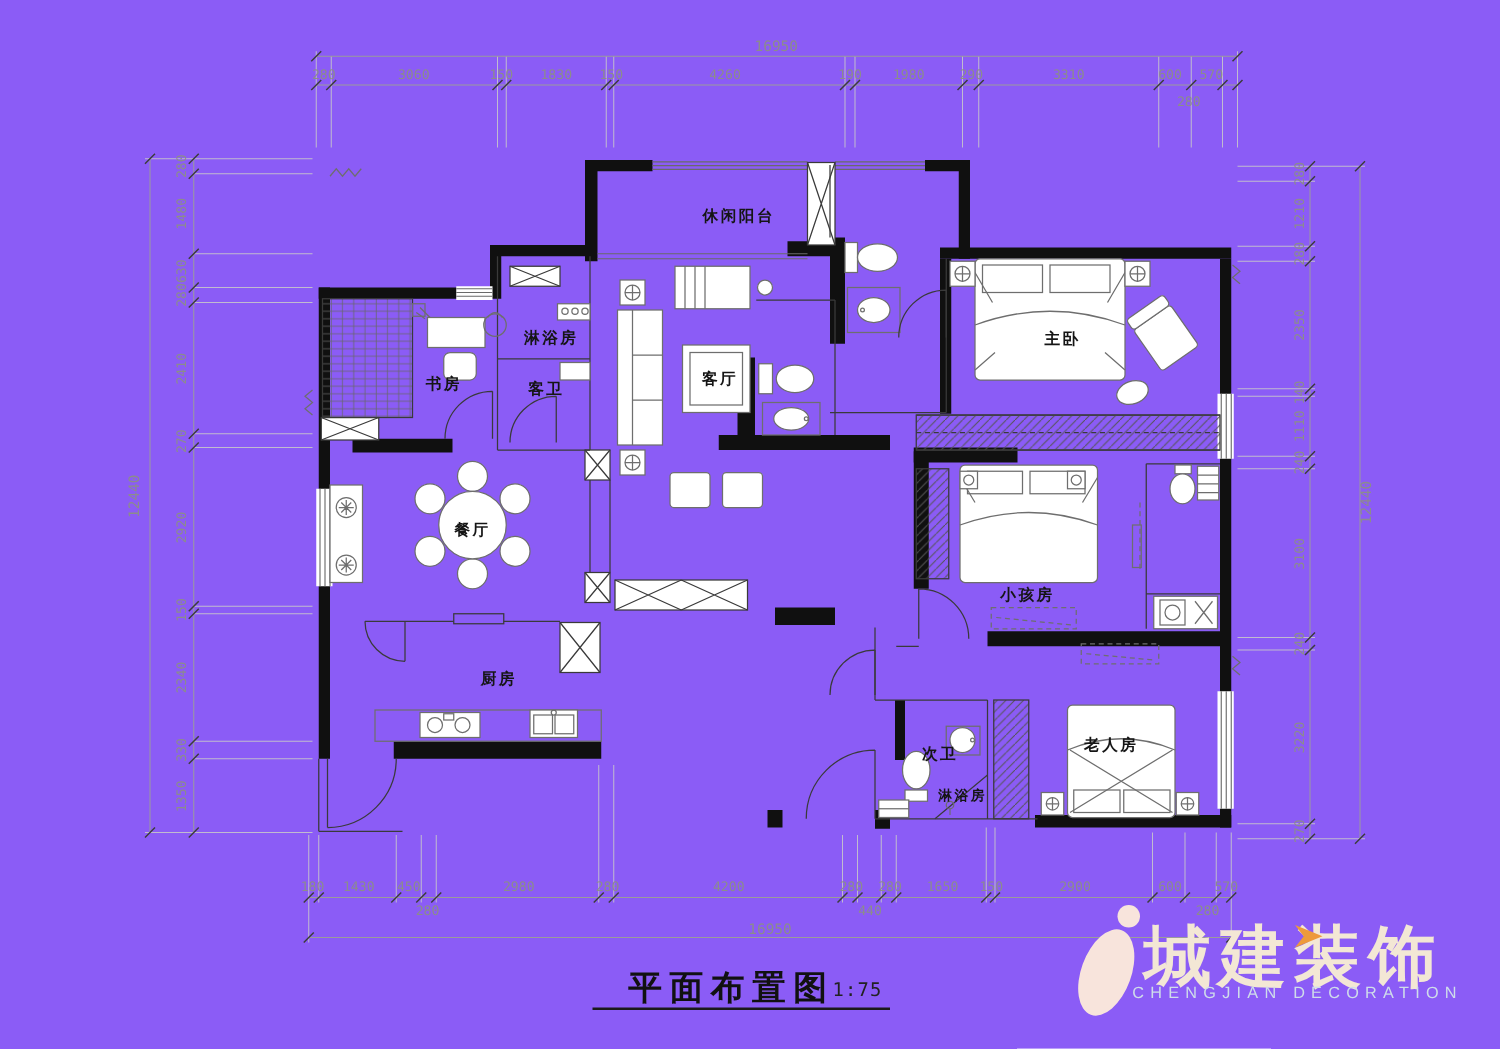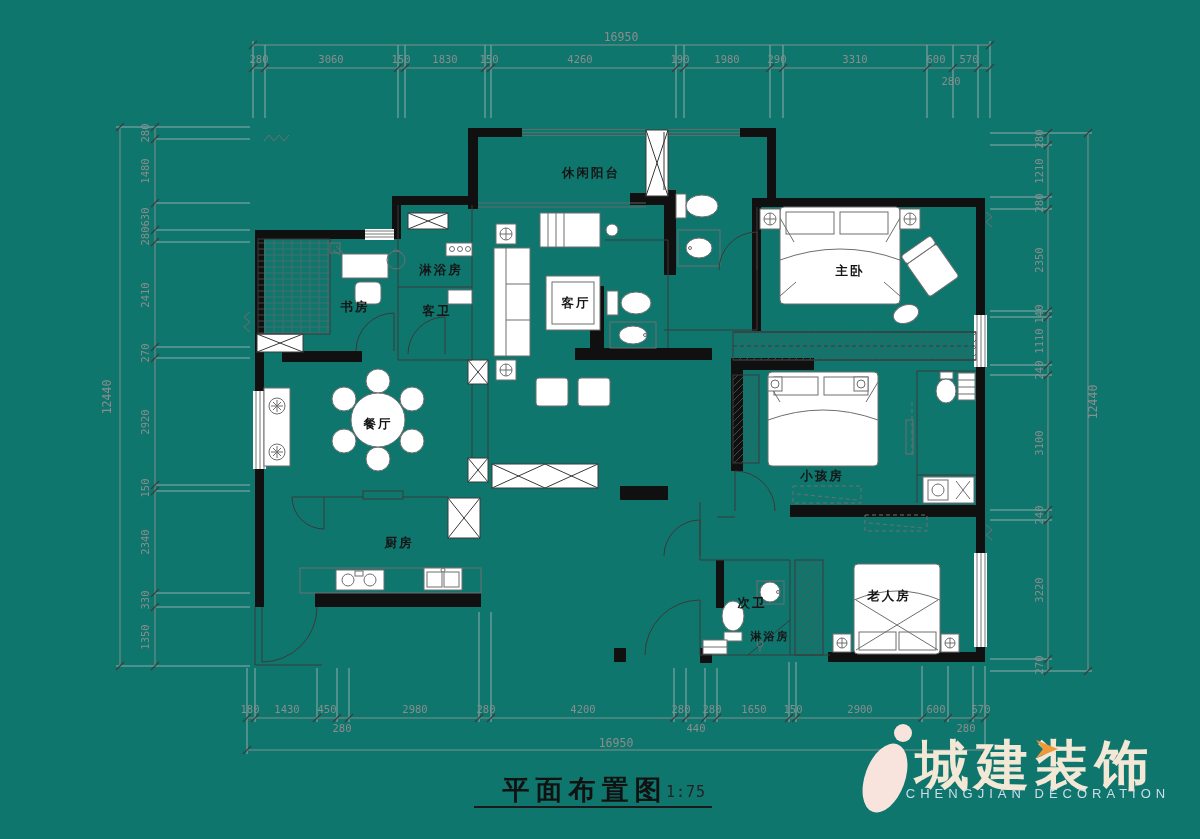--- a/index.html
+++ b/index.html
@@ -1,16 +1,16 @@
 <!DOCTYPE html>
 <html><head>
 <meta charset="utf-8">
 <style>
   html,body{margin:0;padding:0;background:#ffffff;}
-  #canvas{position:relative;width:1200px;height:839px;background:#0f766e;overflow:hidden;
+  #canvas{position:relative;width:1200px;height:839px;background:#8b5cf6;overflow:hidden;
           font-family:"Liberation Sans",sans-serif;}
   svg text{text-anchor:middle;}
   .dimtxt{font:10.5px "DejaVu Sans Mono",monospace;fill:#8c8c8c;}
   .dimtot{font:11.5px "DejaVu Sans Mono",monospace;fill:#8c8c8c;}
   .roomtxt{font:600 12.5px "Liberation Sans",sans-serif;fill:#151515;letter-spacing:2px;}
   .wall{fill:#101010;stroke:none;}
   .thin{fill:none;stroke:#3a3a3a;stroke-width:1;}
   .furn{fill:#ffffff;stroke:#6e6e6e;stroke-width:1;}
   .furnl{fill:none;stroke:#6e6e6e;stroke-width:1;}
   .dash{stroke-dasharray:4 3;}

